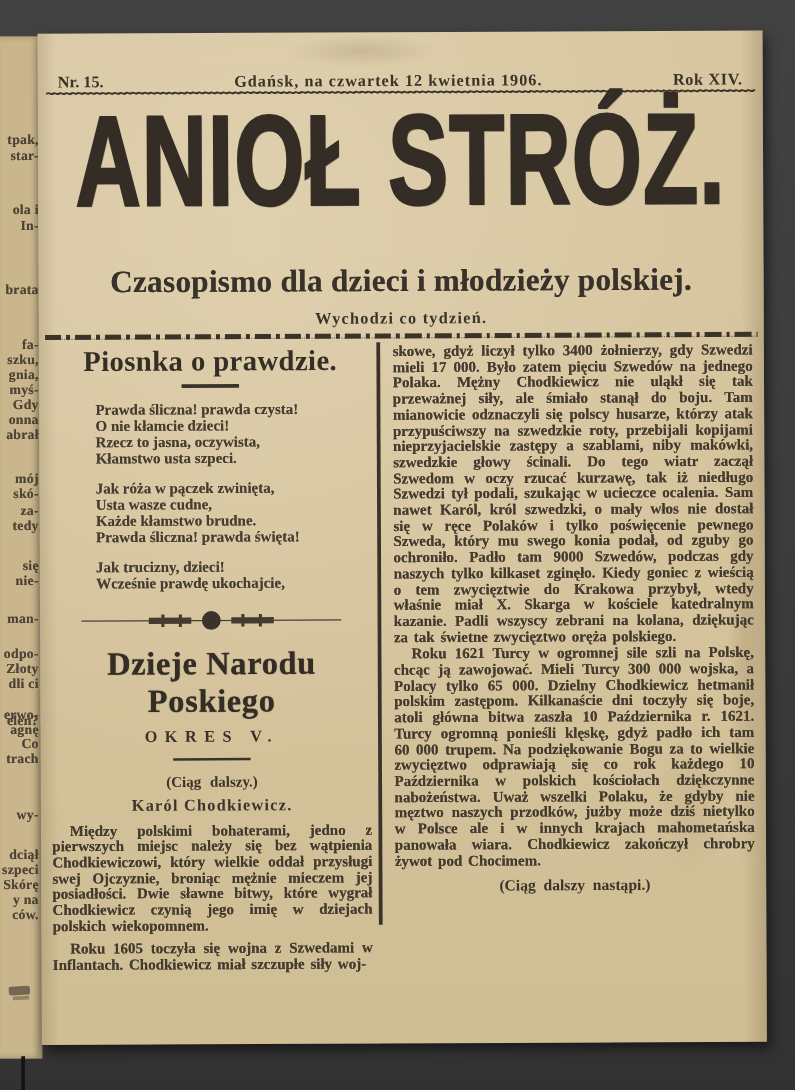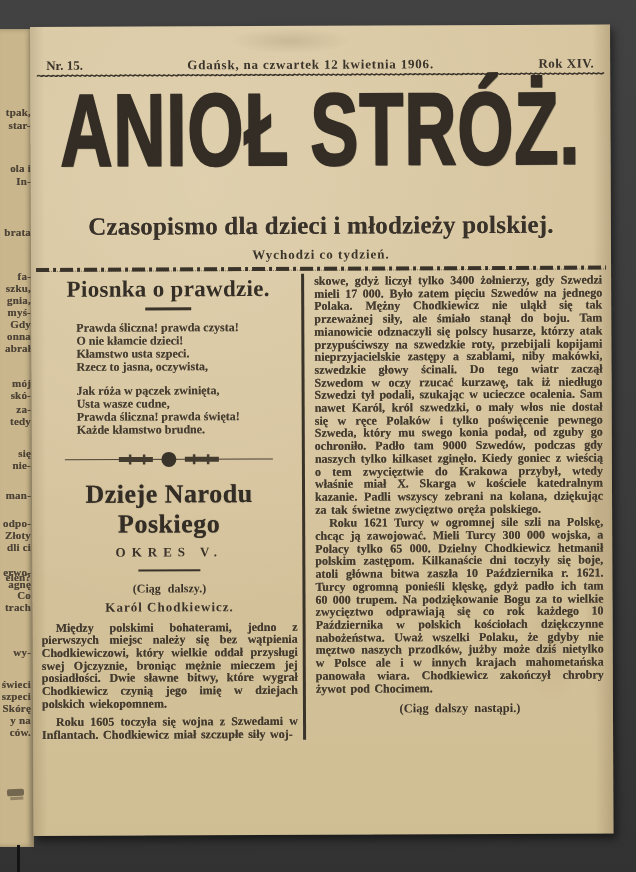--- a/index.html
+++ b/index.html
@@ -135,21 +135,21 @@
   <span class="sliver-frag" style="top:460px">man-</span>
   <span class="sliver-frag" style="top:488px">odpo-</span>
   <span class="sliver-frag" style="top:500px">Złoty</span>
   <span class="sliver-frag" style="top:512px">dli ci</span>
   <span class="sliver-frag" style="top:537px">erwo-</span>
   <span class="sliver-frag" style="top:549px">agnę</span>
   <span class="sliver-frag" style="top:560px">Co</span>
   <span class="sliver-frag" style="top:542px">eleń?</span>
   <span class="sliver-frag" style="top:572px">trach</span>
   <span class="sliver-frag" style="top:617px">wy-</span>
-  <span class="sliver-frag" style="top:649px">świeci</span>
+  <span class="sliver-frag" style="top:649px">dciął</span>
   <span class="sliver-frag" style="top:661px">szpeci</span>
   <span class="sliver-frag" style="top:673px">Skórę</span>
   <span class="sliver-frag" style="top:685px">y na</span>
   <span class="sliver-frag" style="top:697px">ców.</span>
   <div class="stamp-smudge"></div>
 </div>
 <div class="binding-line"></div>
 
 <div class="page-main">
   <div class="stain s1"></div>
@@ -172,30 +172,32 @@
 
   <div class="column-divider"></div>
 
   <div class="col-left">
     <div class="poem-title">Piosnka o prawdzie.</div>
     <div class="title-rule"></div>
 
     <div class="poem-stanza">
       <div>Prawda śliczna! prawda czysta!</div>
       <div>O nie kłamcie dzieci!</div>
+      <div>Rzecz to jasna, oczywista,</div>
       <div>Kłamstwo usta szpeci.</div>
-      <div>Rzecz to jasna, oczywista,</div>
     </div>
     <div class="poem-stanza">
       <div>Jak róża w pączek zwinięta,</div>
       <div>Usta wasze cudne,</div>
+      <div>Każde kłamstwo brudne.</div>
       <div>Prawda śliczna! prawda święta!</div>
-      <div>Każde kłamstwo brudne.</div>
     </div>
     <div class="poem-stanza">
+      <div>Jak trucizny, dzieci!</div>
+      <div>Wcześnie prawdę ukochajcie,</div>
     </div>
 
     <svg class="ornament-divider" width="212" height="16" viewBox="0 0 212 16">
       <line x1="2" y1="8" x2="210" y2="8" stroke="#4a4136" stroke-width="1"></line>
       <rect x="56" y="5.5" width="34" height="5" fill="#453c30"></rect>
       <rect x="122" y="5.5" width="34" height="5" fill="#453c30"></rect>
       <rect x="66" y="3" width="2.5" height="10" fill="#453c30"></rect>
       <rect x="80" y="3" width="2.5" height="10" fill="#453c30"></rect>
       <rect x="130" y="3" width="2.5" height="10" fill="#453c30"></rect>
       <rect x="144" y="3" width="2.5" height="10" fill="#453c30"></rect>

